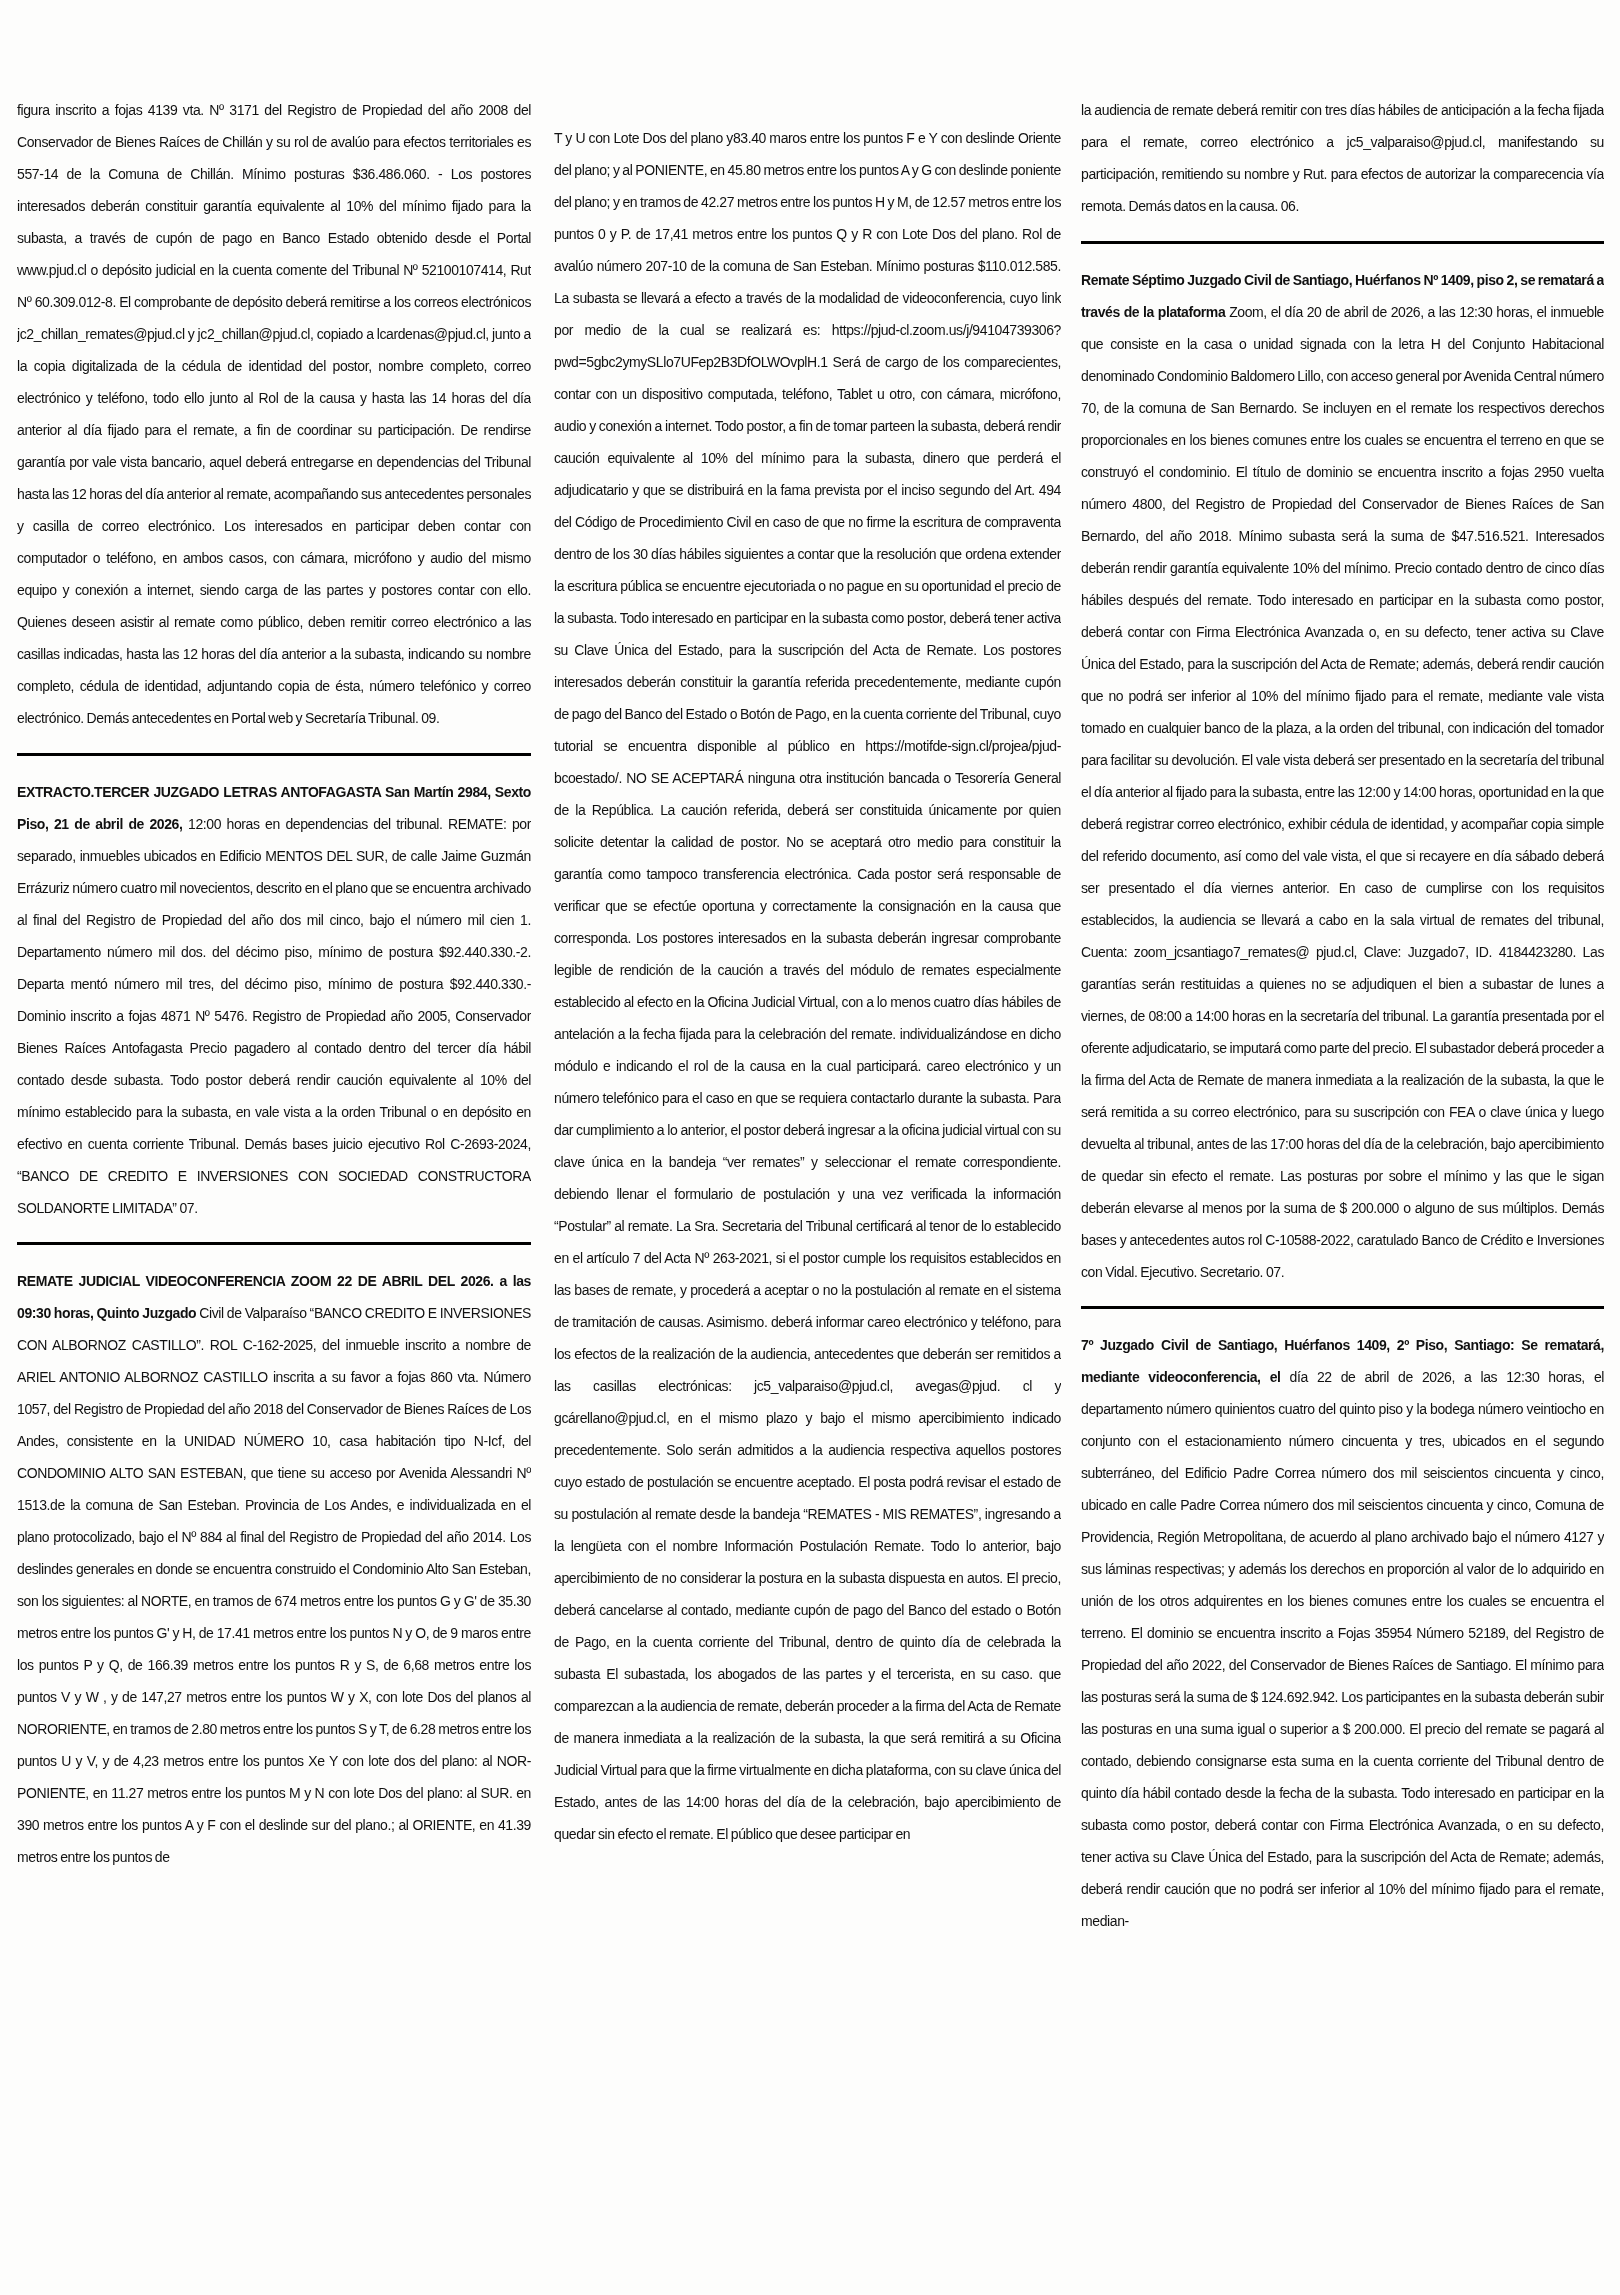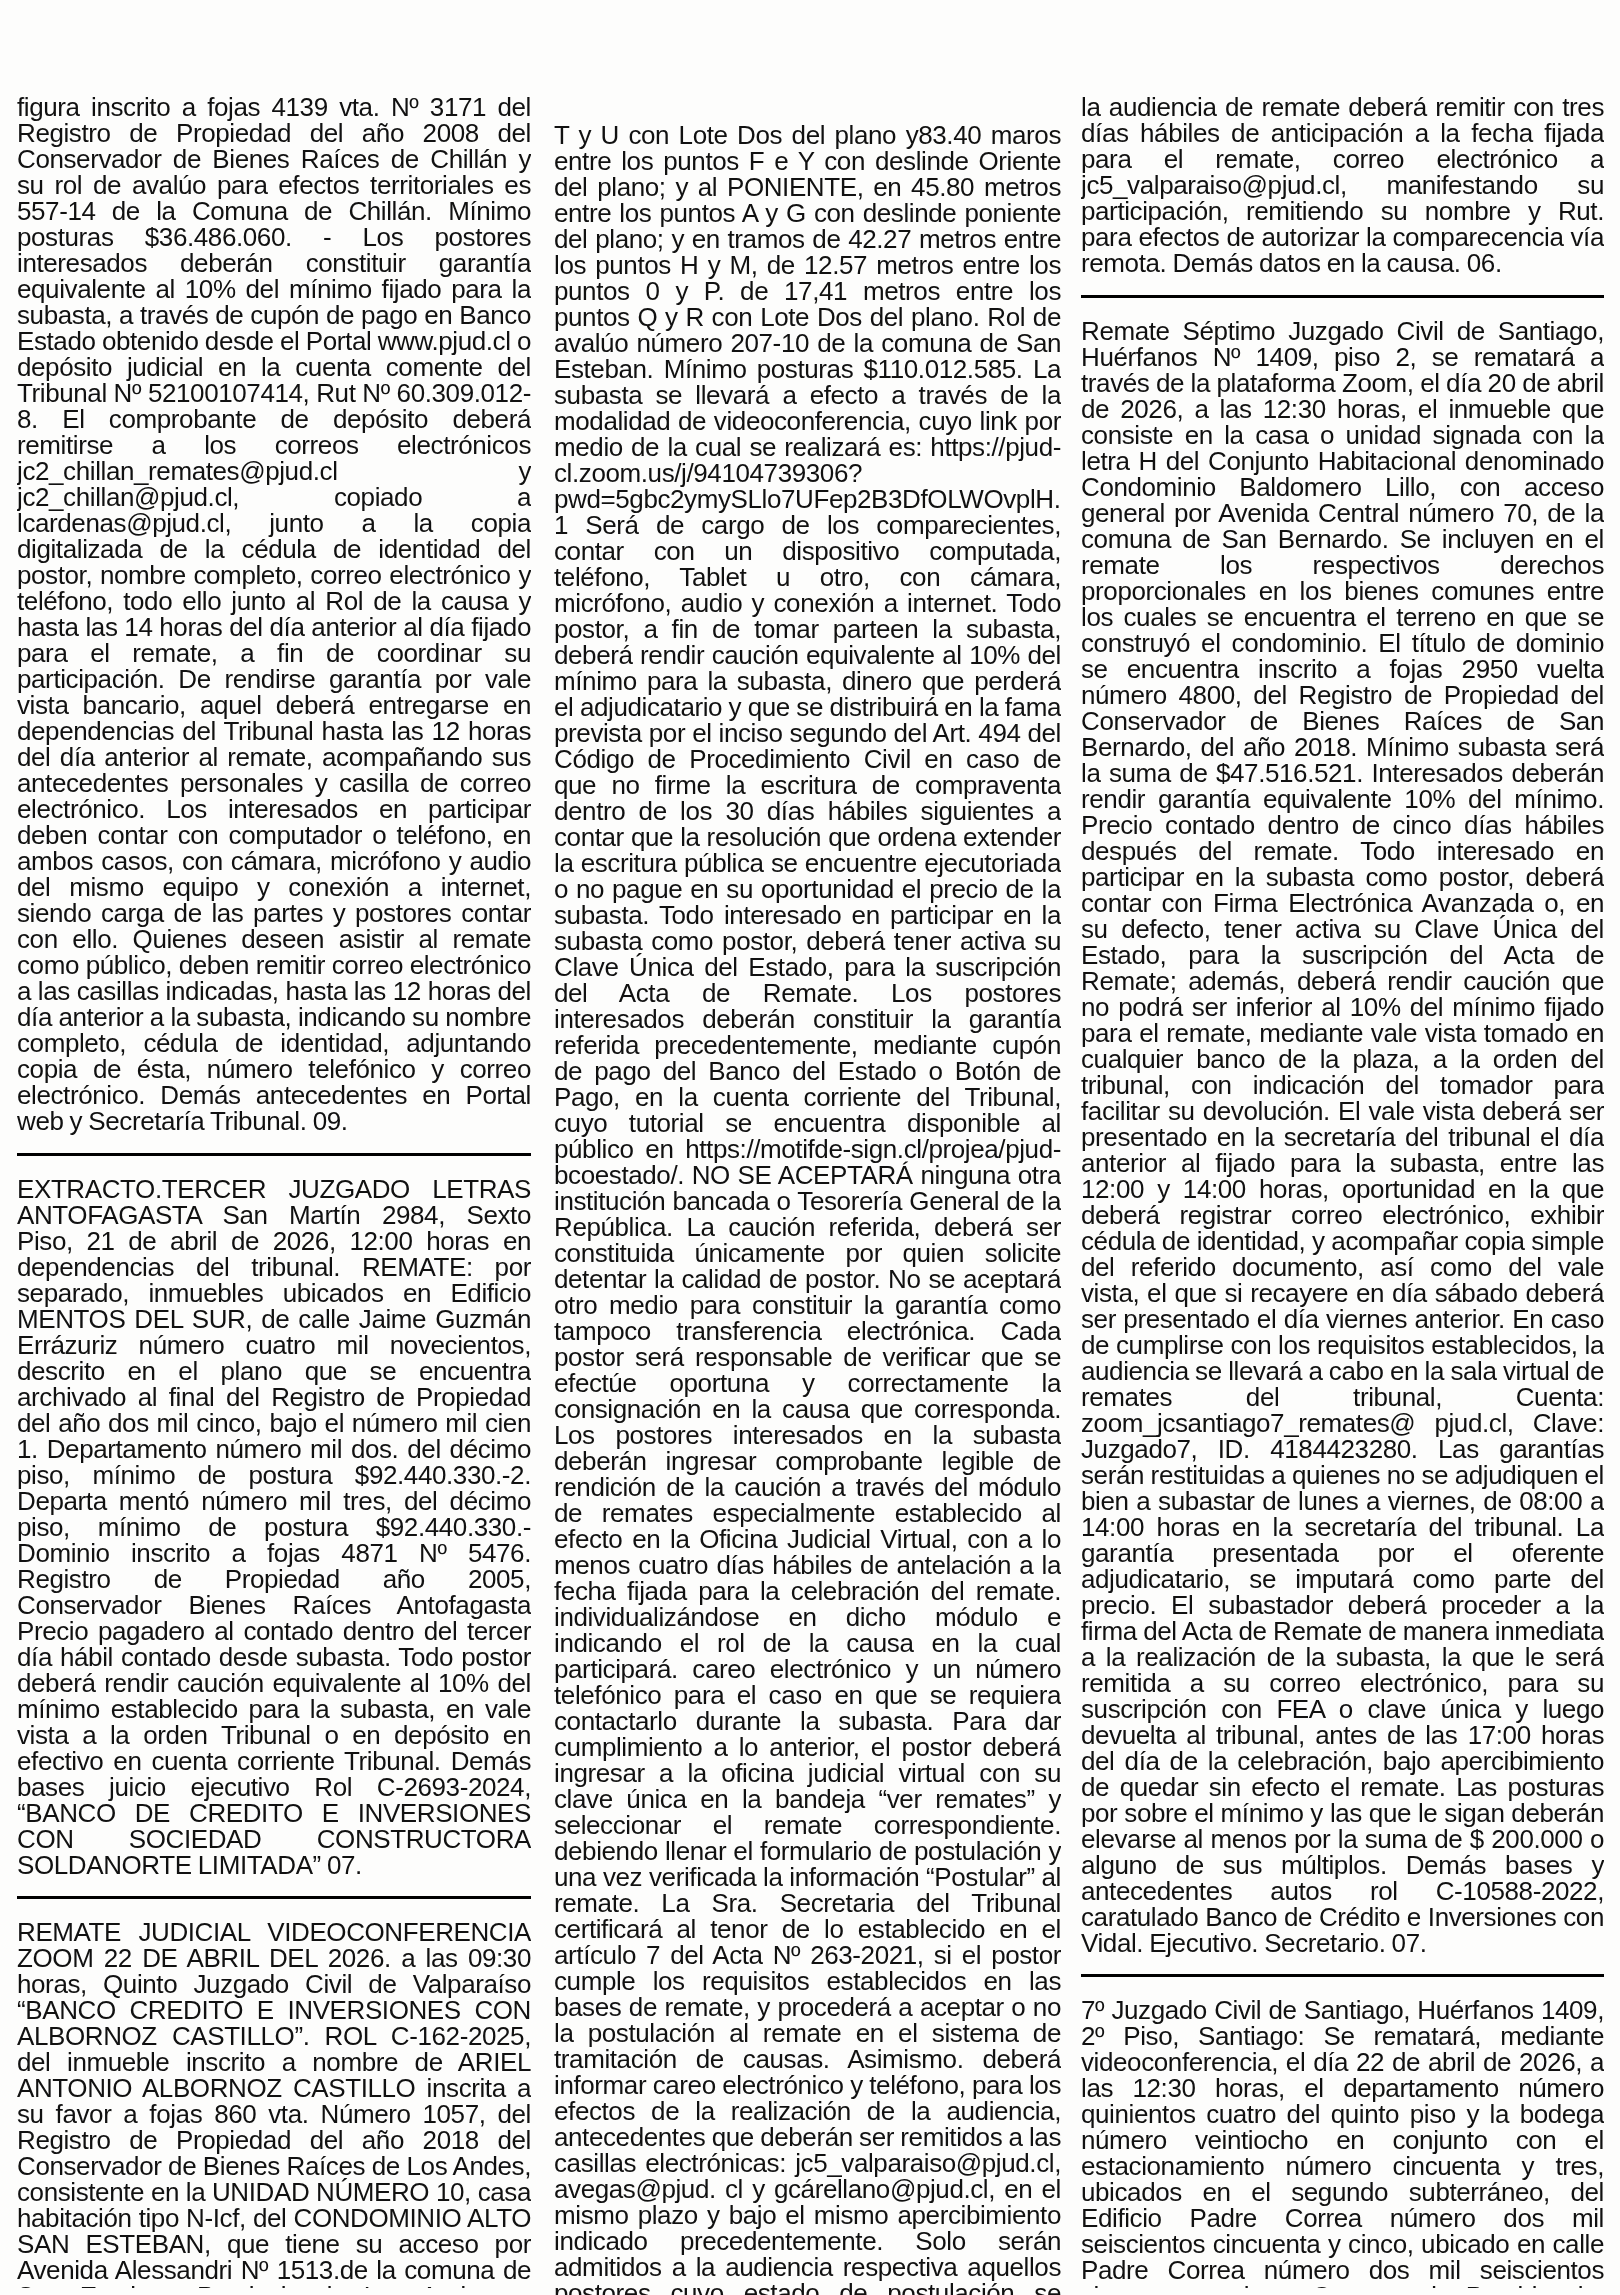--- a/index.html
+++ b/index.html
@@ -16,29 +16,29 @@
     position:absolute;
     top:94px;
     height:2194px;
     overflow:hidden;
   }
   .col[data-name="column-1"]{left:17px;width:514px;}
   .col[data-name="column-2"]{left:554px;width:507px;margin-top:28px;}
   .col[data-name="column-3"]{left:1081px;width:523px;}
   .notice{
     margin:0;
-    font-size:26px;
-    line-height:26px;
+    font-size:14px;
+    line-height:32px;
     letter-spacing:-0.4px;
     word-spacing:-0.7px;
     text-align:justify;
     hyphens:auto;-webkit-hyphens:auto;
     overflow-wrap:anywhere;
   }
-  .notice b{font-weight:normal;margin-top:48px;}
+  .notice b{font-weight:bold;margin-top:48px;}
   .divider{
     border:none;
     border-top:3.6px solid #000;
     margin:18.5px 0 20px 0;
     height:0;
     width:100%;
   }
 </style>
 </head>
 <body>

